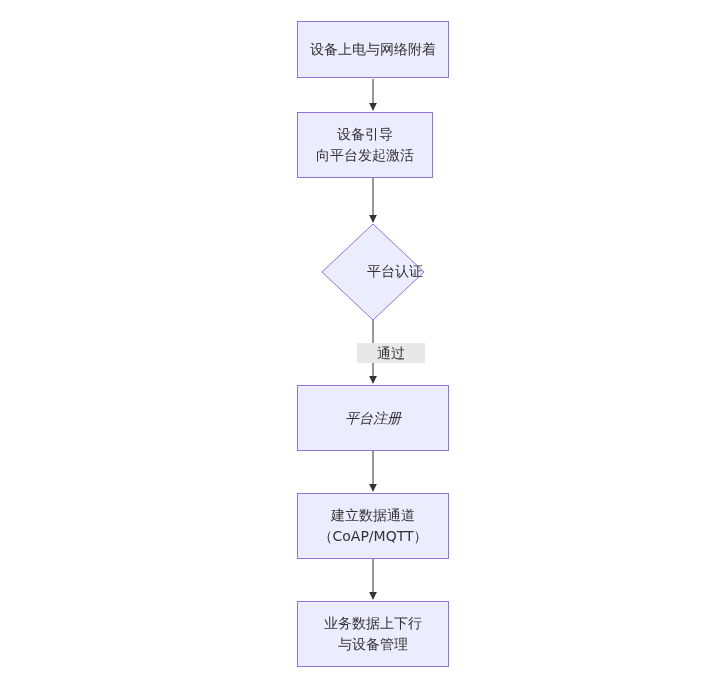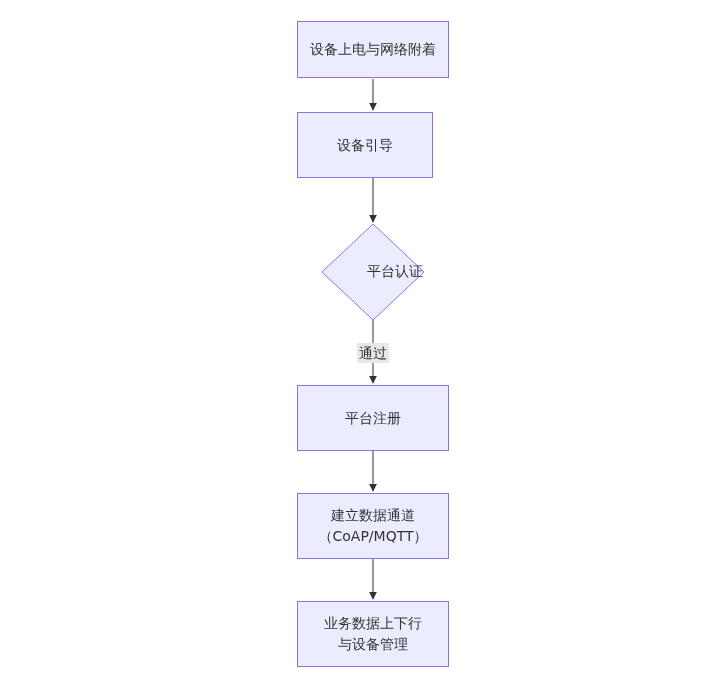--- a/index.html
+++ b/index.html
@@ -59,21 +59,21 @@
     text-align: right;
     background: transparent;
   }
   .edge-label {
     position: absolute;
     z-index: 3;
     background: var(--edge-label-bg, #e8e8e8);
     color: var(--edge-label-text, #333333);
     font-size: 14px;
     line-height: 18px;
-    padding: 1px 2px;
+    padding: 1px 20px;
     text-align: center;
   }
 </style>
 </head>
 <body>
 
 <div class="canvas">
 
   <svg class="edges-layer" width="726" height="700" viewBox="0 0 726 700" xmlns="http://www.w3.org/2000/svg">
     <defs>
@@ -90,27 +90,28 @@
 
     <polygon class="diamond" points="373,224 424,272 373,320 322,272"></polygon>
   </svg>
 
   <div class="node" style="left:297px; top:21px; width:152px; height:57px;">
     <span>设备上电与网络附着</span>
   </div>
 
   <div class="node" style="left:297px; top:112px; width:136px; height:66px;">
     <span>设备引导</span>
+    <span>向平台发起激活</span>
   </div>
 
   <div class="diamond-label" style="left:323px; top:261px; width:100px;">平台认证</div>
 
   <div class="edge-label" style="left:357px; top:343px;">通过</div>
 
-  <div class="node" style="left:297px; top:385px; width:152px; height:66px;">
+  <div class="node" style="left:297px; top:385px; width:152px; height:66px;font-style:italic;">
     <span>平台注册</span>
   </div>
 
   <div class="node" style="left:297px; top:493px; width:152px; height:66px;">
     <span>建立数据通道</span>
     <span>（CoAP/MQTT）</span>
   </div>
 
   <div class="node" style="left:297px; top:601px; width:152px; height:66px;">
     <span>业务数据上下行</span>

